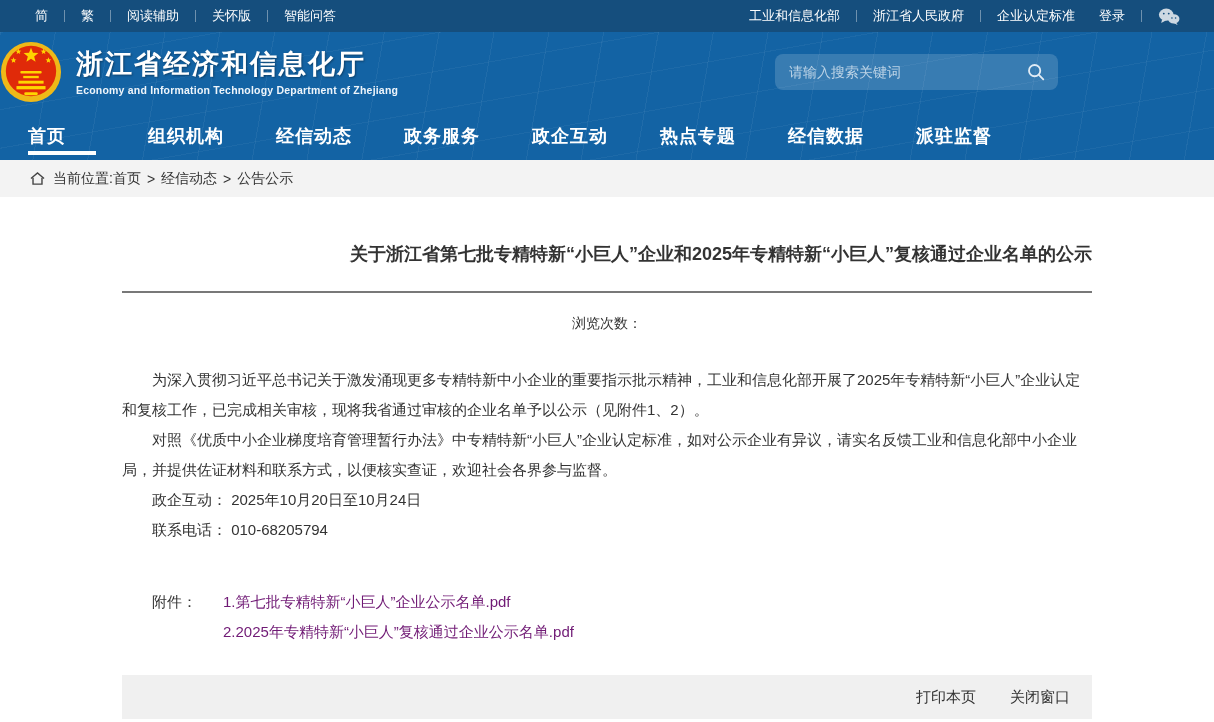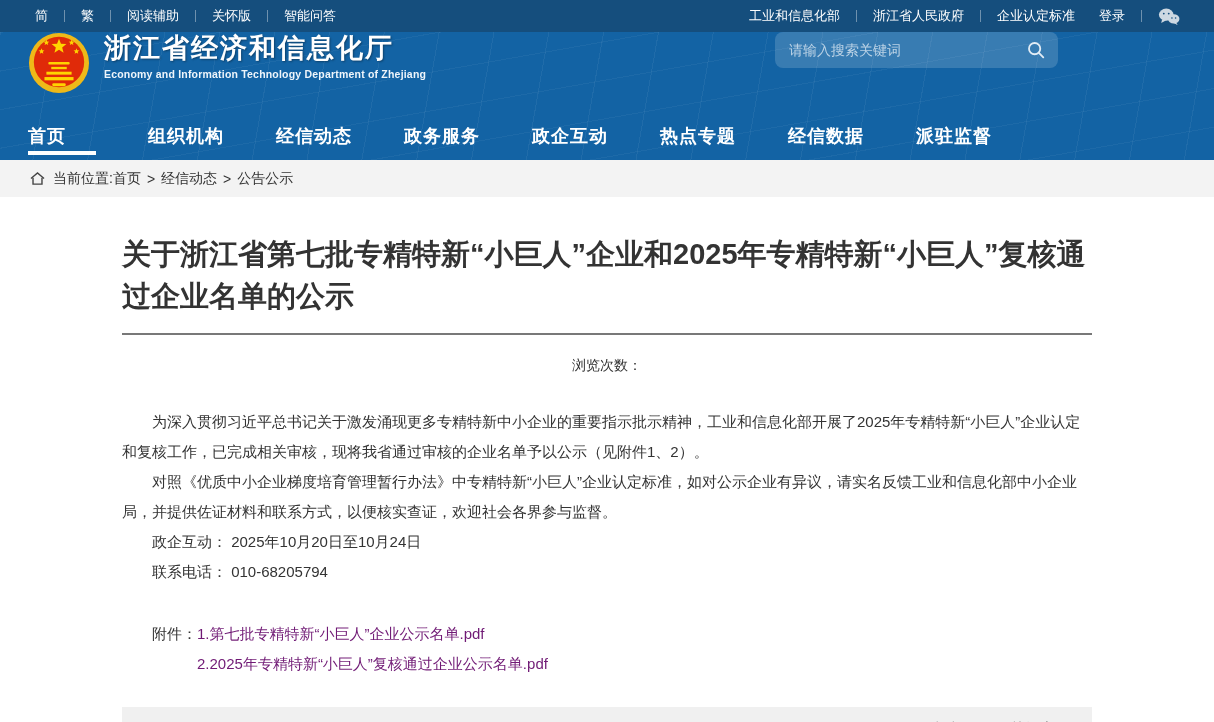--- a/index.html
+++ b/index.html
@@ -22,21 +22,21 @@
   .topbar .login { margin-left:24px; }
   .wechat { margin-left:0; display:flex; align-items:center; cursor:pointer; }
 
   
   .bluewrap {
     background:
       repeating-linear-gradient(100deg, rgba(255,255,255,.055) 0 1px, transparent 1px 54px),
       repeating-linear-gradient(170deg, rgba(255,255,255,.045) 0 1px, transparent 1px 38px),
       #1363a4;
   }
-  .site-header { height:80px; display:flex; align-items:flex-start; padding-left:28px; }
+  .site-header { height:80px; display:flex; align-items:center; }
   .emblem { width:62px; height:62px; flex:0 0 auto; }
   .brand { margin-left:14px; color:#fff; }
   .brand .cn { font-size:27px; font-weight:bold; letter-spacing:2px; line-height:32px;
                text-shadow:1px 1px 2px rgba(0,0,0,.35); }
   .brand .en { font-size:10.5px; font-weight:bold; margin-top:4px; letter-spacing:.2px;
                color:#eef5fb; }
   .search-box {
     margin-left:auto; margin-right:156px;
     width:283px; height:36px; background:rgba(255,255,255,.16);
     border-radius:8px; display:flex; align-items:center; padding:0 10px 0 14px;
@@ -63,28 +63,28 @@
     height:37px; background:#f3f3f3; display:flex; align-items:center;
     padding-left:30px; font-size:14px; color:#333;
   }
   .crumbbar .home-ico { margin-right:8px; display:flex; align-items:center; }
   .crumbbar a { color:#333; text-decoration:none; cursor:pointer; }
   .crumb-sep { margin:0 6px; color:#333; }
 
   
   .content { width:970px; margin:0 auto; }
   .article-title {
-    margin-top:36px; font-size:29px; font-weight:bold; color:#333;
-    text-align:left; line-height:42px;
+    margin-top:36px; font-size:18px; font-weight:bold; color:#333;
+    text-align:right; line-height:42px;
   }
   .title-rule { border:none; border-top:2px solid #787878; margin-top:16px; }
   .views { text-align:center; font-size:14px; color:#333; margin-top:22px; }
   .body-text { margin-top:32px; font-size:15px; line-height:30px; color:#333; }
   .body-text p { text-indent:2em; }
-  .attach { display:flex; margin-top:32px; font-size:15px; line-height:30px; padding-left:2em; }
+  .attach { display:flex; margin-top:42px; font-size:15px; line-height:30px; padding-left:2em;gap:26px; }
   .attach-items a { display:block; color:#701a75; text-decoration:none; cursor:pointer; }
   .article-footer {
     margin-top:28px; height:44px; background:#f0f0f0;
     display:flex; align-items:center; justify-content:flex-end;
     gap:34px; padding-right:22px; font-size:15px;
   }
   .article-footer a { color:#333; text-decoration:none; cursor:pointer; }
 </style>
 </head>
 <body>

